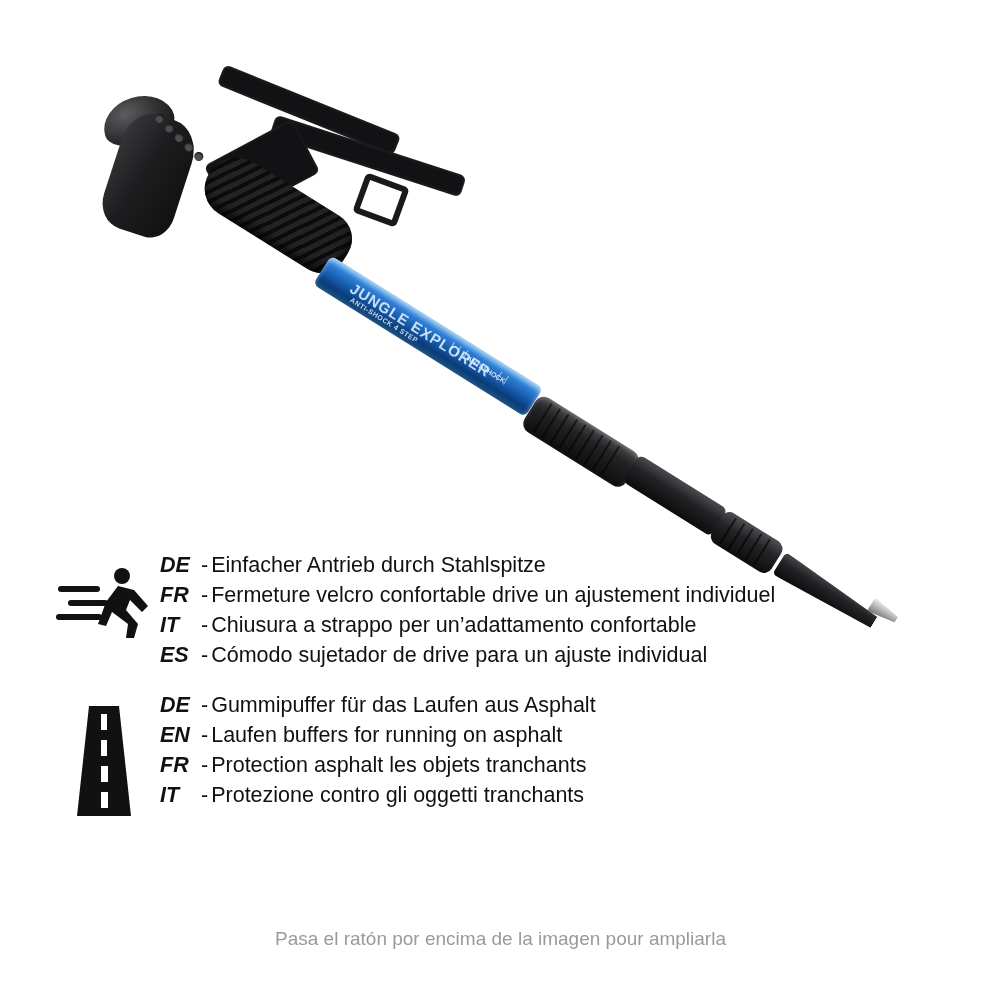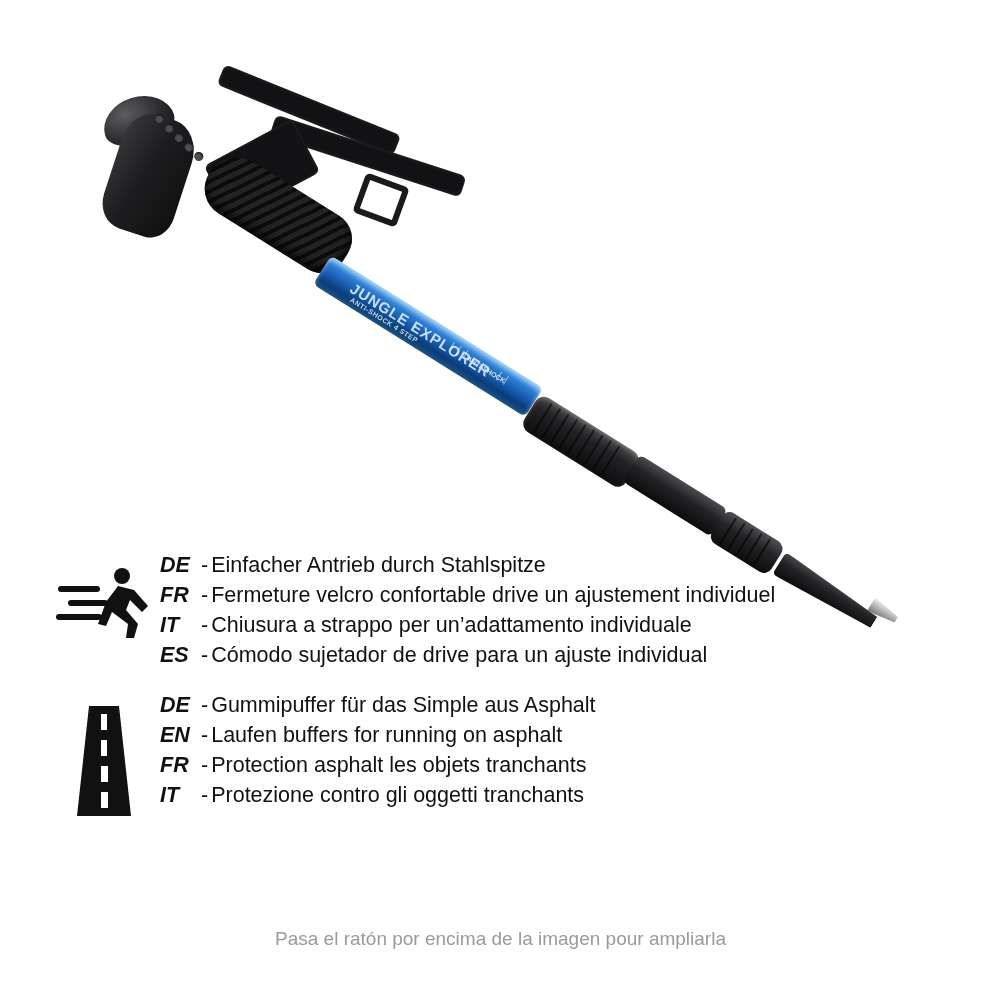--- a/index.html
+++ b/index.html
@@ -360,21 +360,21 @@
       </svg>
     </div>
     <div class="feature-lines">
       <div class="feature-line">
         <span class="lang">DE</span><span class="dash">-</span><span>Einfacher Antrieb durch Stahlspitze</span>
       </div>
       <div class="feature-line">
         <span class="lang">FR</span><span class="dash">-</span><span>Fermeture velcro confortable drive un ajustement individuel</span>
       </div>
       <div class="feature-line">
-        <span class="lang">IT</span><span class="dash">-</span><span>Chiusura a strappo per un’adattamento individuale</span>
+        <span class="lang">IT</span><span class="dash">-</span><span>Chiusura a strappo per un’adattamento confortable</span>
       </div>
       <div class="feature-line">
         <span class="lang">ES</span><span class="dash">-</span><span>Cómodo sujetador de drive para un ajuste individual</span>
       </div>
     </div>
   </div>
 
   <div class="feature-block">
     <div class="feature-icon">
       <svg width="70" height="110" viewBox="0 0 70 110" aria-hidden="true">
@@ -385,21 +385,21 @@
         <g fill="#ffffff">
           <rect x="32" y="8" width="6" height="16"></rect>
           <rect x="32" y="34" width="6" height="16"></rect>
           <rect x="32" y="60" width="7" height="16"></rect>
           <rect x="32" y="86" width="7" height="16"></rect>
         </g>
       </svg>
     </div>
     <div class="feature-lines">
       <div class="feature-line">
-        <span class="lang">DE</span><span class="dash">-</span><span>Gummipuffer für das Simple aus Asphalt</span>
+        <span class="lang">DE</span><span class="dash">-</span><span>Gummipuffer für das Laufen aus Asphalt</span>
       </div>
       <div class="feature-line">
         <span class="lang">EN</span><span class="dash">-</span><span>Laufen buffers for running on asphalt</span>
       </div>
       <div class="feature-line">
         <span class="lang">FR</span><span class="dash">-</span><span>Protection asphalt les objets tranchants</span>
       </div>
       <div class="feature-line">
         <span class="lang">IT</span><span class="dash">-</span><span>Protezione contro gli oggetti tranchants</span>
       </div>

